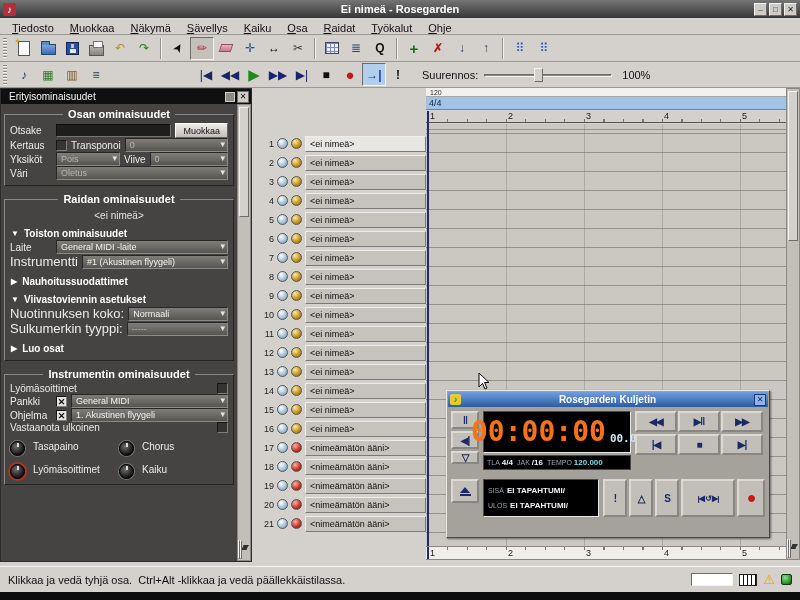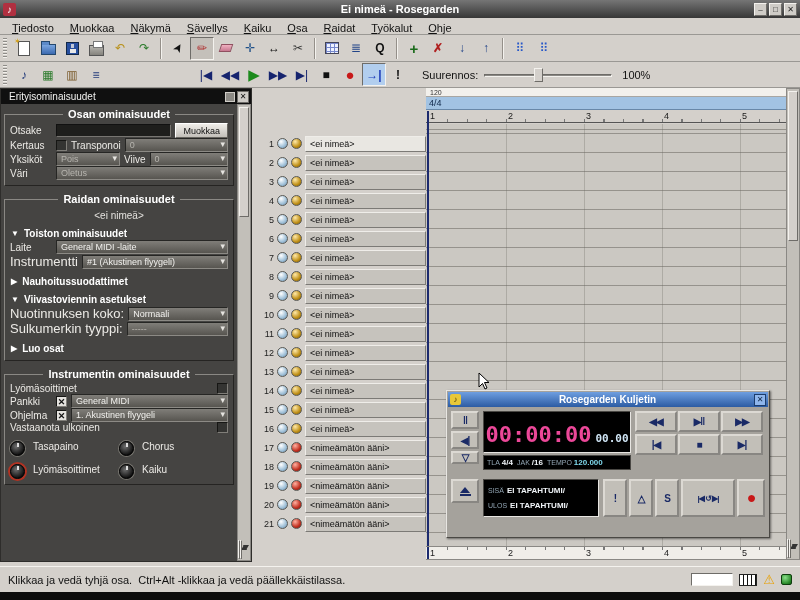--- a/index.html
+++ b/index.html
@@ -186,22 +186,22 @@
     font-size:8px; line-height:10px; text-align:center; }
   .tpbtn { background:#c2bfb8; border:2px outset #dcd9d3; display:flex; align-items:center;
     justify-content:center; font-family:inherit; color:#1a2a66; }
   .tpbtn .glyph { font-size:10px; font-weight:bold; color:#1a2a66; letter-spacing:-1px; }
   .t-left { position:absolute; left:4px; top:20px; width:28px; }
   .t-left .tpbtn { width:28px; height:18px; margin-bottom:2px; }
   .t-left .tpbtn.short { height:13px; }
   .t-lcd { position:absolute; left:36px; top:20px; width:148px; height:42px; background:#000;
     border:1px solid; border-color:#4a4844 #e8e6e2 #e8e6e2 #4a4844;
     display:flex; align-items:flex-end; justify-content:center; gap:4px; padding-bottom:6px; }
-  .t-time { font-family:"DejaVu Sans Mono", monospace; font-size:22px; font-weight:bold;
-    color:#ec4899; line-height:1; }
+  .t-time { font-family:"DejaVu Sans Mono", monospace; font-size:28px; font-weight:bold;
+    color:#f97316; line-height:1; }
   .t-frac { font-family:"DejaVu Sans Mono", monospace; font-size:11px; font-weight:bold;
     color:#cfe4f4; line-height:1.3; }
   .t-info { position:absolute; left:36px; top:64px; width:148px; height:15px; background:#000;
     border:1px solid #4a4844; display:flex; align-items:center; gap:4px; padding:0 3px; overflow:hidden; }
   .t-field { display:flex; align-items:center; gap:2px; white-space:nowrap; }
   .t-flabel { font-size:7px; color:#93a6b4; }
   .t-fvalue { font-size:8px; font-weight:bold; color:#f0f4f8; }
   .t-field.cyan .t-fvalue { color:#7fd8ec; }
   .t-grid { position:absolute; left:188px; top:20px; width:132px; display:flex; flex-wrap:wrap; }
   .t-grid .tpbtn { width:42px; height:21px; margin:0 1px 2px 0; }

